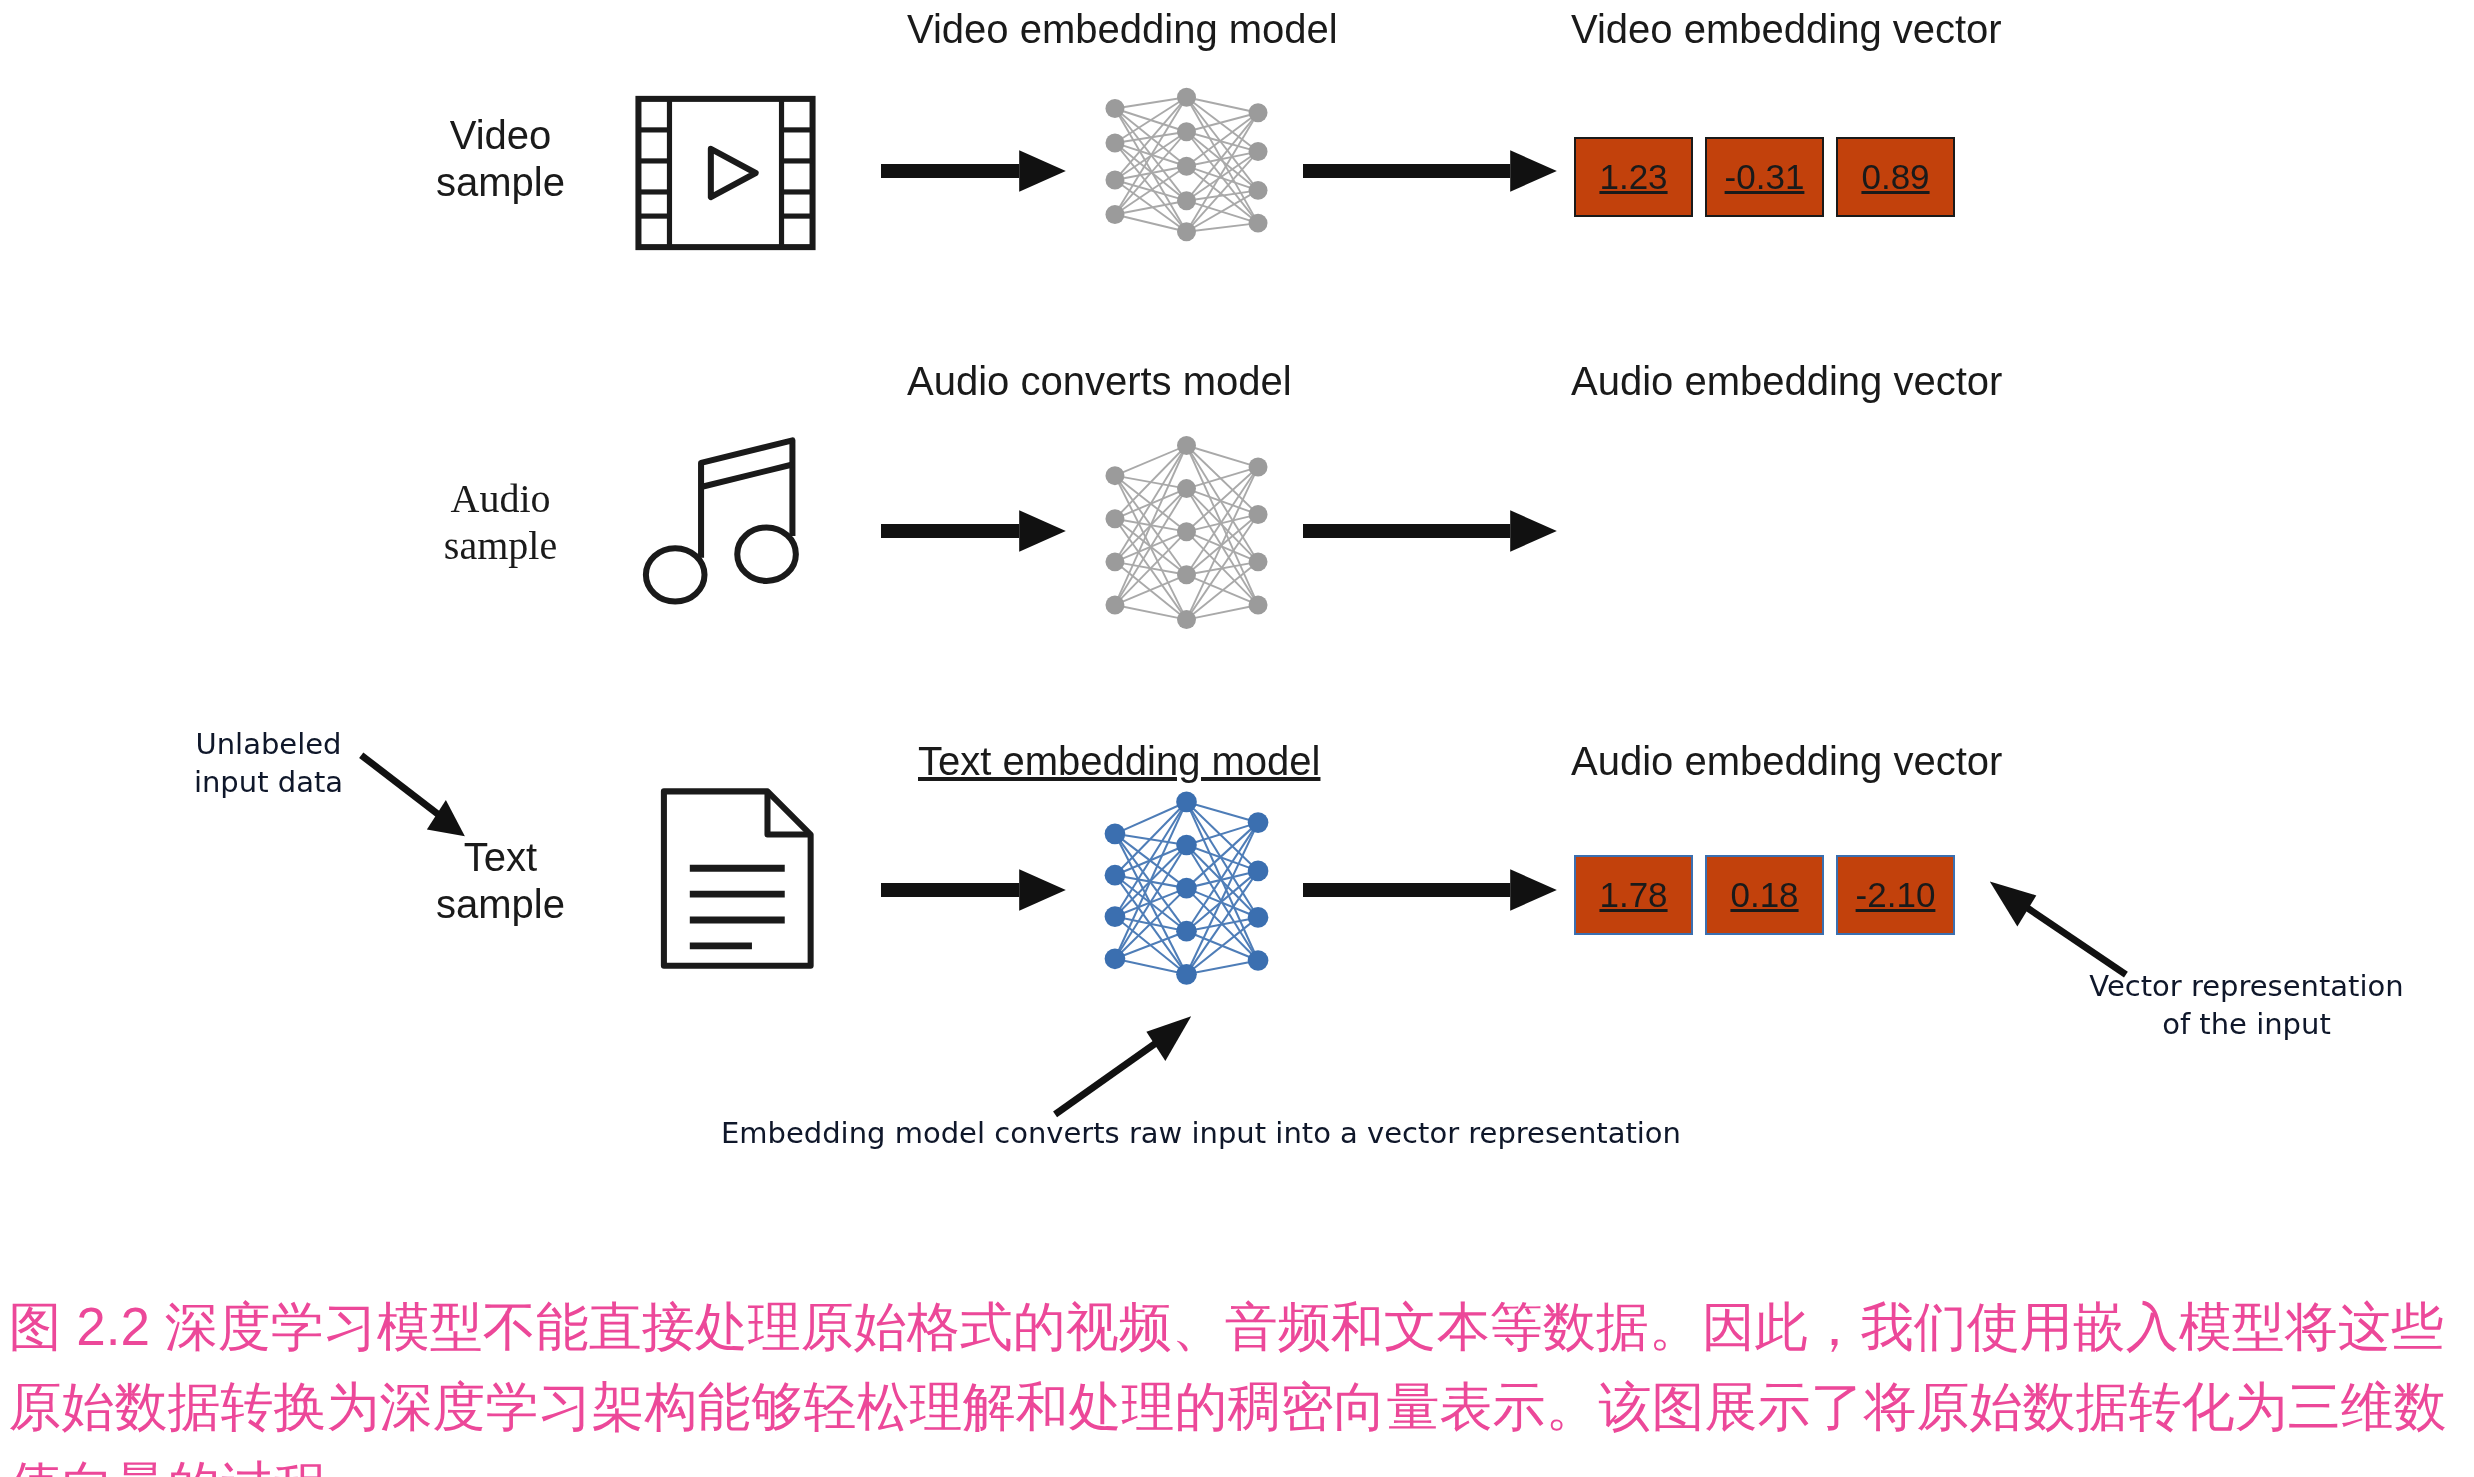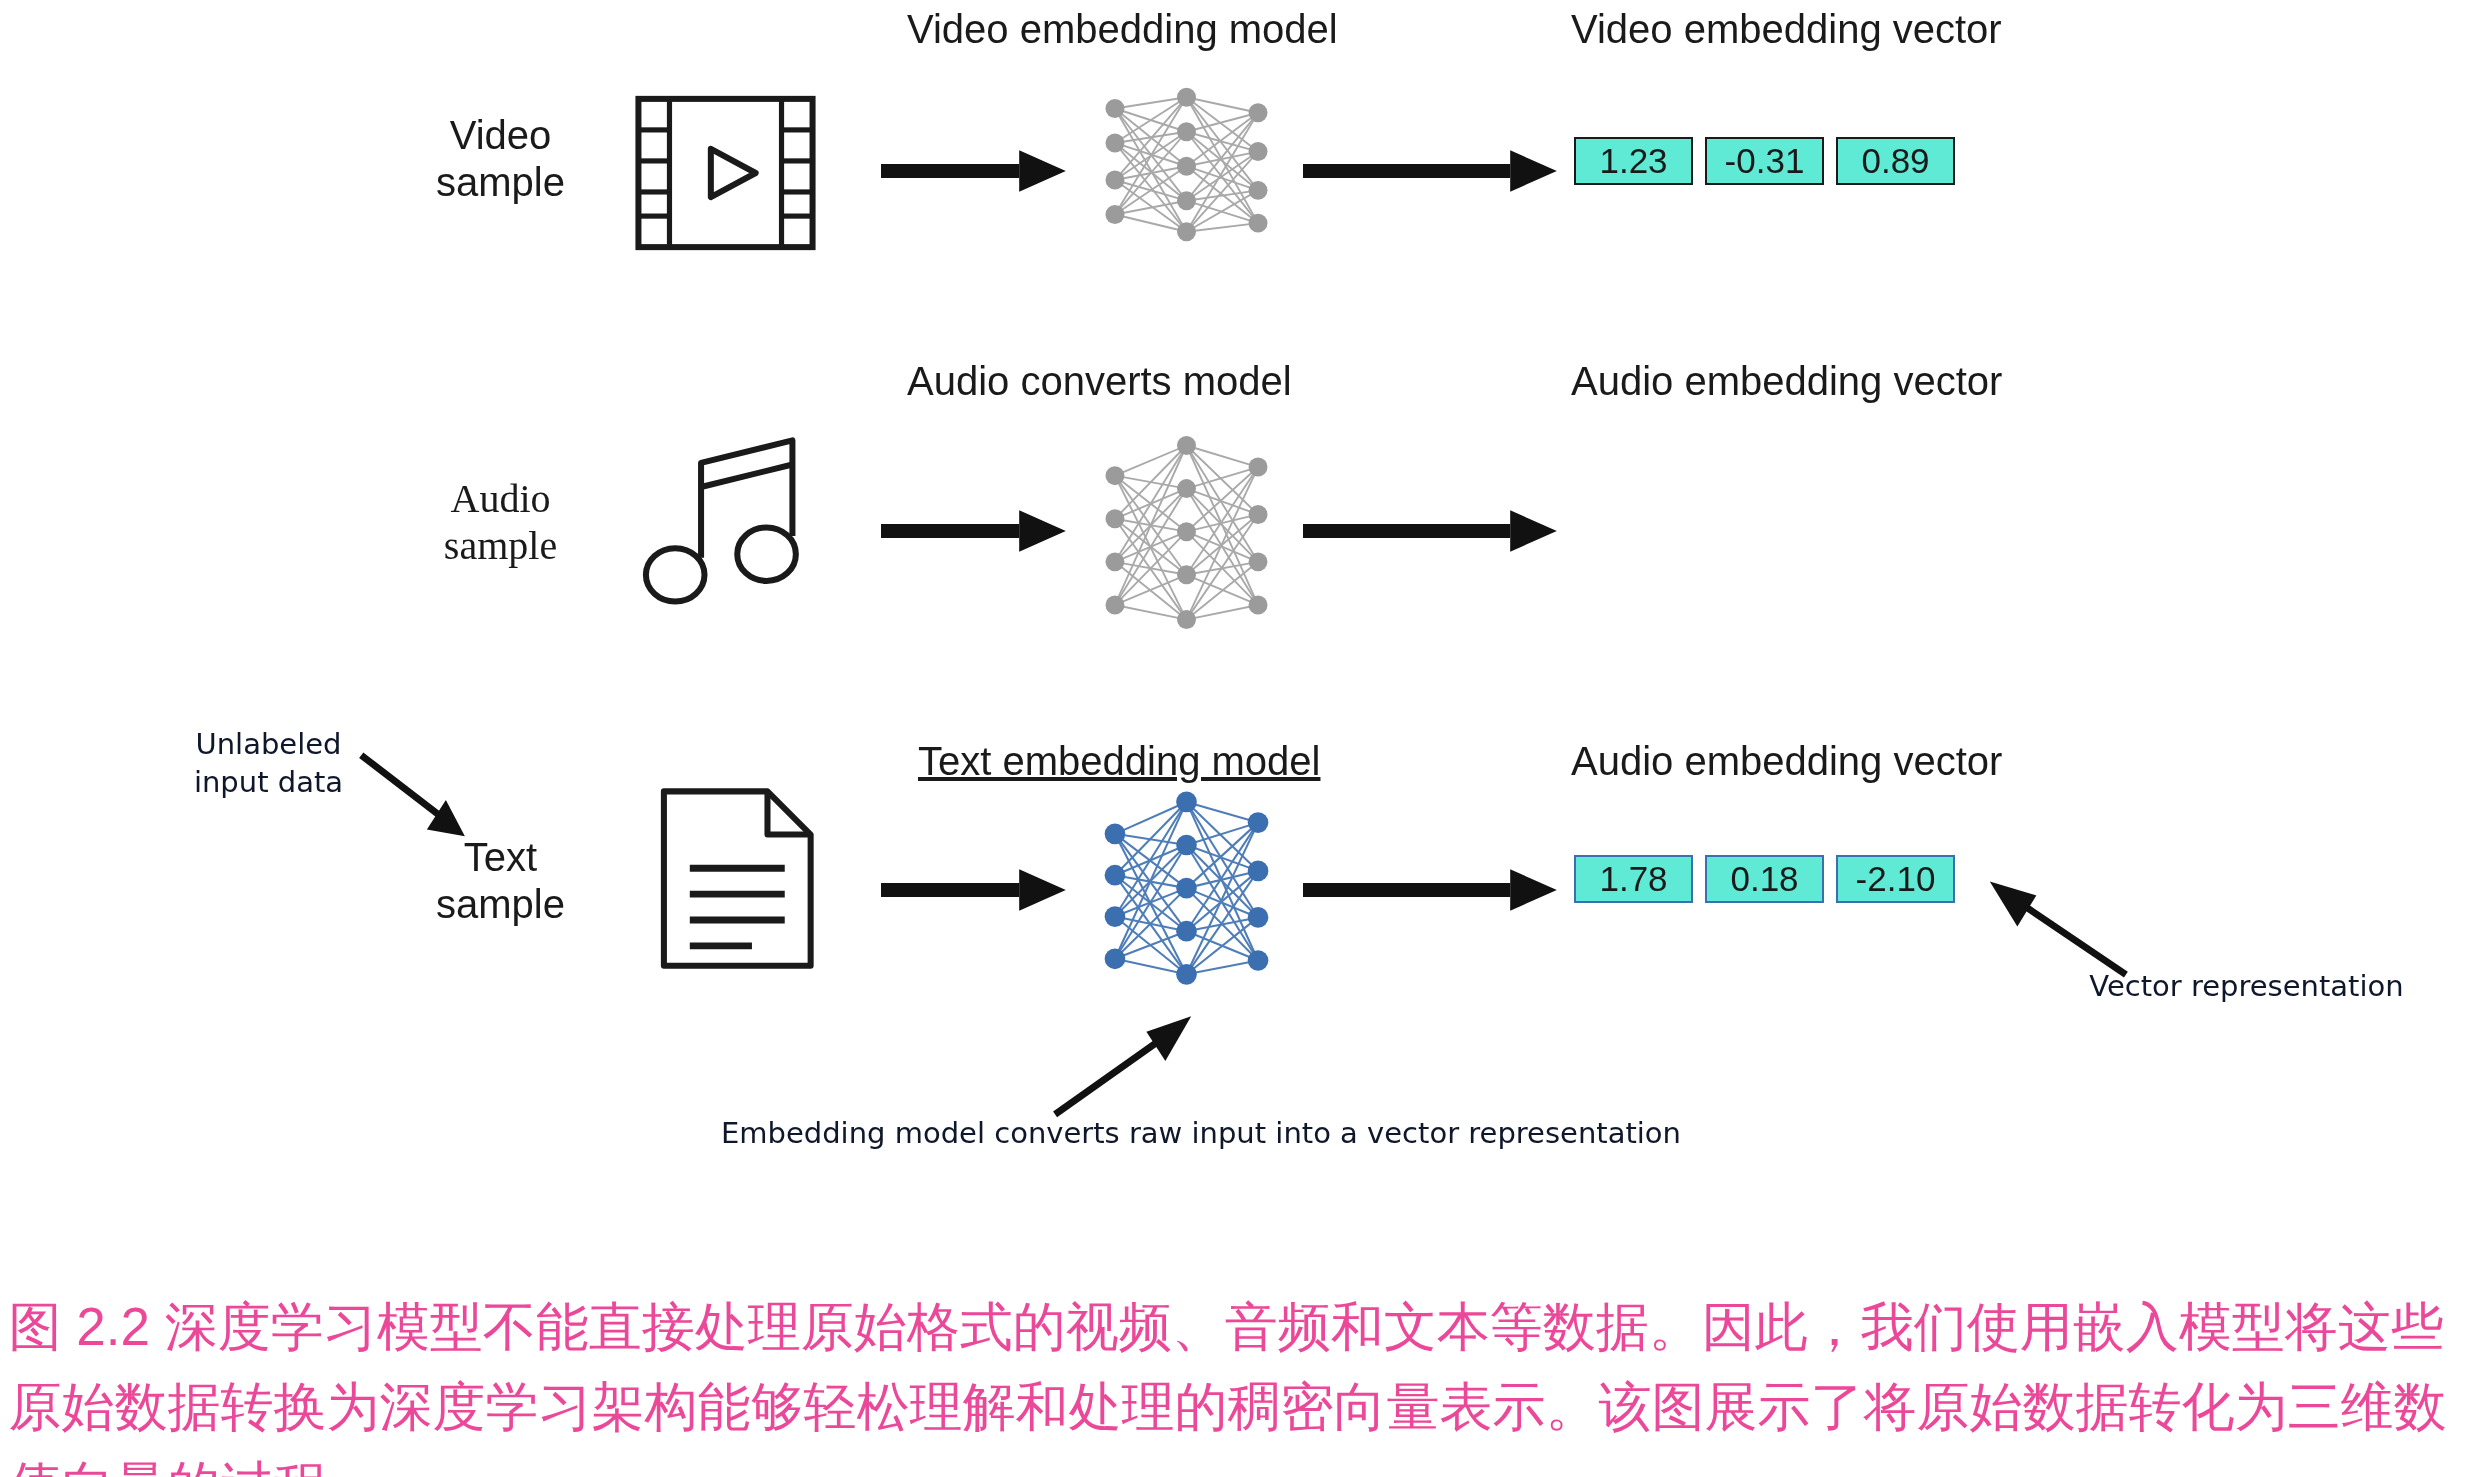--- a/index.html
+++ b/index.html
@@ -40,29 +40,30 @@
   }
 
   
   .vector {
     display: flex;
     flex-direction: row;
     gap: 12px;
   }
   .vec-cell {
     width: 119px;
-    height: 48px;
+    height: 80px;
     border: 2.6px solid #1a1a1a;
     display: flex;
     align-items: center;
     justify-content: center;
     font-size: 35px;
     color: #1a1a1a;
-    background: #5eead4;
+    background: #c2410c;
     box-sizing: border-box;
+    text-decoration: underline;
   }
   .vec-cell.blue {
     border-color: #3b6fb0;
   }
 
   
   .annot {
     font-family: "DejaVu Sans", sans-serif;
     font-weight: normal;
     font-size: 29px;
@@ -404,20 +405,21 @@
   </div>
 
   <div class="abs" style="left:1979px; top:873px;">
     <svg width="156" height="112" viewBox="0 0 180 130">
       <line x1="170" y1="118" x2="40" y2="30" stroke="#111" stroke-width="8"></line>
       <polygon points="12,10 66,26 44,62" fill="#111"></polygon>
     </svg>
   </div>
   <div class="abs annot" style="left:2022px; top:968px; width:449px;">
     <div>Vector representation</div>
+    <div>of the input</div>
   </div>
 
   <div class="abs" style="left:1046px; top:1011px;">
     <svg width="156" height="112" viewBox="0 0 180 130">
       <line x1="10" y1="120" x2="140" y2="28" stroke="#111" stroke-width="8"></line>
       <polygon points="168,6 116,24 138,58" fill="#111"></polygon>
     </svg>
   </div>
   <div class="abs annot" style="left:622px; top:1115px; width:1158px;">Embedding model converts raw input into a vector representation</div>
 

